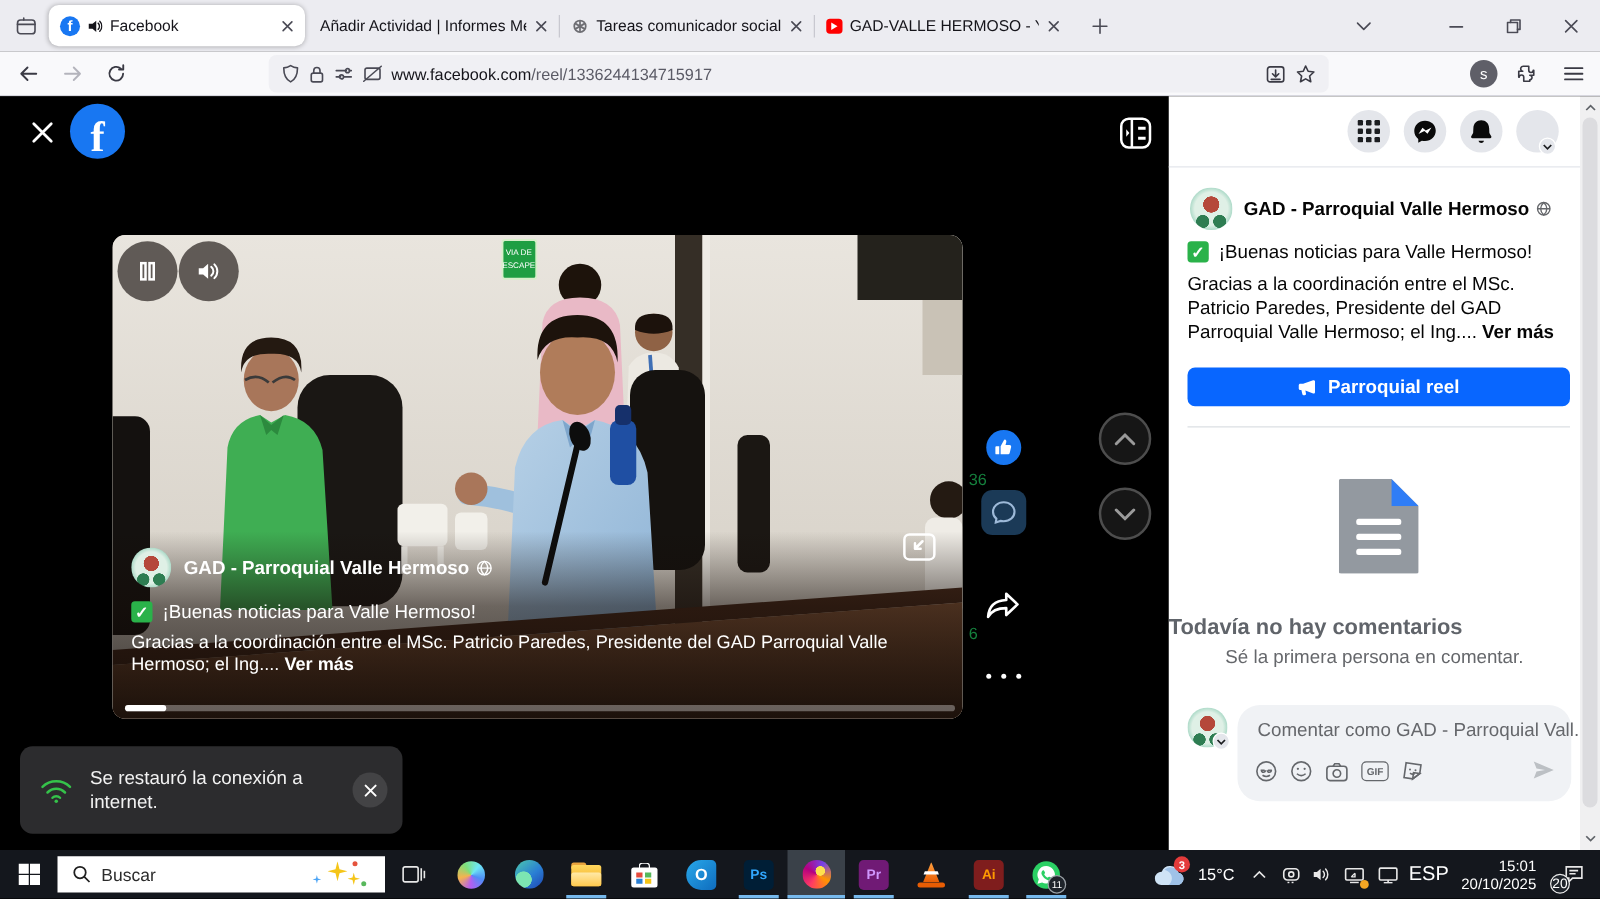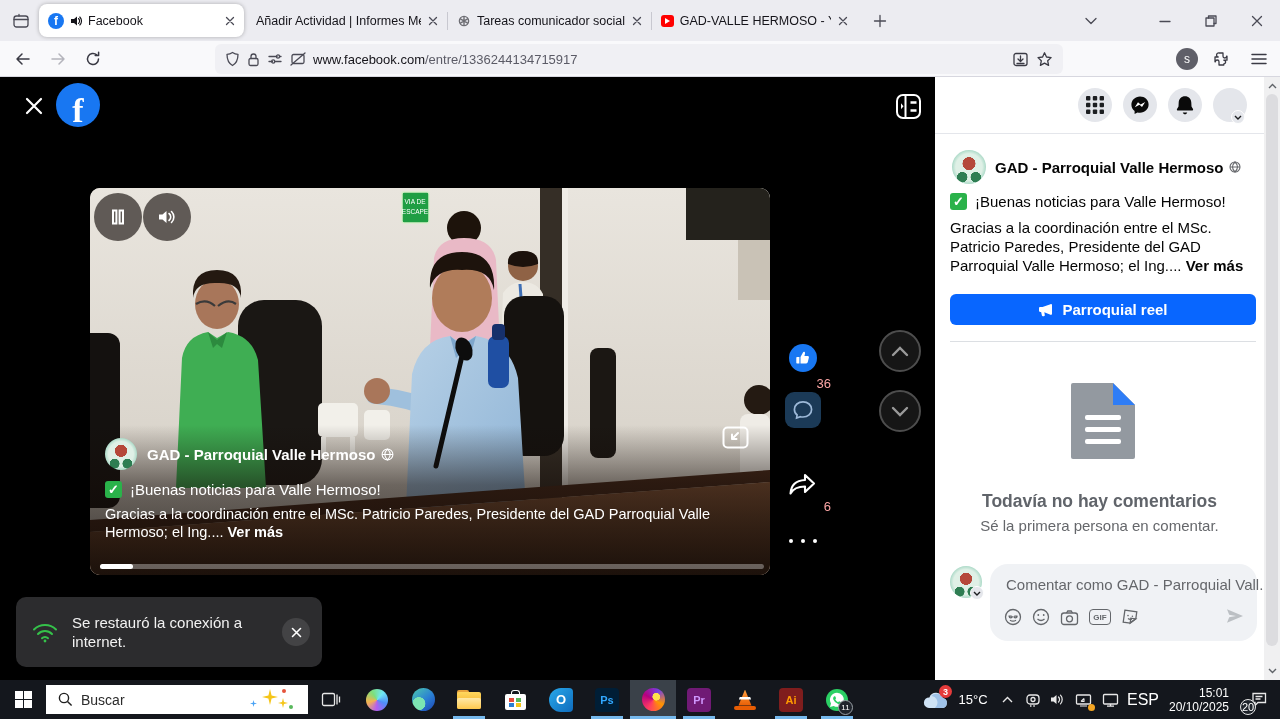--- a/index.html
+++ b/index.html
@@ -69,21 +69,21 @@
   .vname .nm{color:#fff;font-weight:bold;font-size:15px;display:flex;align-items:center;gap:6px}
   .vstatus{position:absolute;left:15px;top:293px;display:flex;align-items:center;gap:8px;color:#fff;font-size:15px}
   .checkbox-emoji{width:17px;height:17px;border-radius:3px;background:#2ab24a;color:#fff;font-size:13px;
     font-weight:bold;display:flex;align-items:center;justify-content:center}
   .vcaption{position:absolute;left:15px;top:317px;width:652px;color:#fff;font-size:14.5px;line-height:18px}
   .vcaption b{font-weight:bold}
   .vprogress{position:absolute;left:10px;top:376px;width:664px;height:5px;border-radius:3px;background:rgba(255,255,255,.33)}
   .vprogress .fill{position:absolute;left:0;top:0;width:33px;height:5px;border-radius:3px;background:#fff}
   .like-circle{position:absolute;left:789px;top:267px;width:28px;height:28px;border-radius:50%;background:#1877f2;
     display:flex;align-items:center;justify-content:center}
-  .rail-count{position:absolute;color:#fca5a5;font-size:13px;width:56px;text-align:right;left:775px}
+  .rail-count{position:absolute;color:#15803d;font-size:13px;width:56px;text-align:left;left:775px}
   .cmt-tile{position:absolute;left:785px;top:315px;width:36px;height:36px;border-radius:9px;background:#1b3a57;
     display:flex;align-items:center;justify-content:center}
   .share-ic{position:absolute;left:787px;top:392px;width:32px;height:30px}
   .dots{position:absolute;left:789px;top:462px;width:28px;display:flex;justify-content:space-between}
   .dots i{width:4px;height:4px;border-radius:50%;background:#fff}
   .navcirc{position:absolute;left:879px;width:42px;height:42px;border-radius:50%;background:#161616;
     border:2px solid #4d4d4d;display:flex;align-items:center;justify-content:center}
 
   
   #toast{position:absolute;left:16px;top:520px;width:306px;height:70px;border-radius:10px;background:#2c2c2e;
@@ -104,21 +104,21 @@
   .sb-caption{position:absolute;left:15px;top:141px;width:306px;font-size:15px;line-height:19px;color:#050505}
   .sb-caption b{font-weight:bold}
   .promote{position:absolute;left:15px;top:217px;width:306px;height:31px;border-radius:6px;background:#0866ff;
     display:flex;align-items:center;justify-content:center;gap:8px;color:#fff;font-weight:bold;font-size:15px}
   .docicon{position:absolute;left:136px;top:306px;width:64px;height:76px}
   .docbody{position:absolute;inset:0;background:#9399a0;border-radius:2px;
     clip-path:polygon(0 0,calc(100% - 22px) 0,100% 22px,100% 100%,0 100%)}
   .docfold{position:absolute;right:0;top:0;width:22px;height:22px;background:#2f7df6;
     clip-path:polygon(0 0,100% 100%,0 100%)}
   .docline{position:absolute;left:14px;width:36px;height:5px;border-radius:2px;background:#fff}
-  .empty-title{position:absolute;left:0;top:414px;width:329px;text-align:center;font-size:17.5px;font-weight:bold;color:#60646a}
+  .empty-title{position:absolute;left:0;top:414px;width:329px;text-align:left;font-size:17.5px;font-weight:bold;color:#60646a}
   .empty-sub{position:absolute;left:0;top:440px;width:329px;text-align:center;font-size:15px;color:#65676b}
   .composer-bubble{position:absolute;left:55px;top:487px;width:267px;height:77px;border-radius:18px;background:#f0f2f5}
   .composer-ph{position:absolute;left:16px;top:12px;font-size:15px;color:#65676b;white-space:nowrap}
   .cmp-icons{position:absolute;left:14px;top:44px;display:flex;gap:10px;align-items:center}
   .send{position:absolute;right:13px;top:44px}
 
   
   #taskbar{position:absolute;left:0;top:680px;width:1280px;height:39px;background:#14171d;display:flex;align-items:center}
   .tb-start{width:46px;height:39px;display:flex;align-items:center;justify-content:center}
   .startgrid{display:grid;grid-template-columns:8px 8px;grid-template-rows:8px 8px;gap:1px}
@@ -267,21 +267,21 @@
             <circle cx="11" cy="4.5" r="1.6"></circle>
             <circle cx="6.2" cy="9.5" r="1.6"></circle>
           </svg>
       </span>
       <span class="ico">
         <svg width="16" height="14" viewBox="0 0 16 14" class="line">
             <rect x="2" y="2.5" width="12" height="9" rx="1.5"></rect>
             <path d="M1 13L15 1"></path>
           </svg>
       </span>
-      <span class="urltext"><b>www.facebook.com</b><span>/entre/1336244134715917</span></span>
+      <span class="urltext"><b>www.facebook.com</b><span>/reel/1336244134715917</span></span>
       <span class="ico">
         <svg width="17" height="17" viewBox="0 0 17 17" class="line" style="stroke:#3a3a44">
             <rect x="2" y="2.5" width="13" height="12" rx="2"></rect>
             <path d="M8.5 5v5M6 8l2.5 2.5L11 8M5 12.5h7"></path>
           </svg>
       </span>
       <span class="ico">
         <svg width="17" height="17" viewBox="0 0 17 17" class="line" style="stroke:#3a3a44">
             <path d="M8.5 1.8l2 4.2 4.6.6-3.4 3.2.9 4.6-4.1-2.3-4.1 2.3.9-4.6L2 6.6l4.6-.6z"></path>
           </svg>

